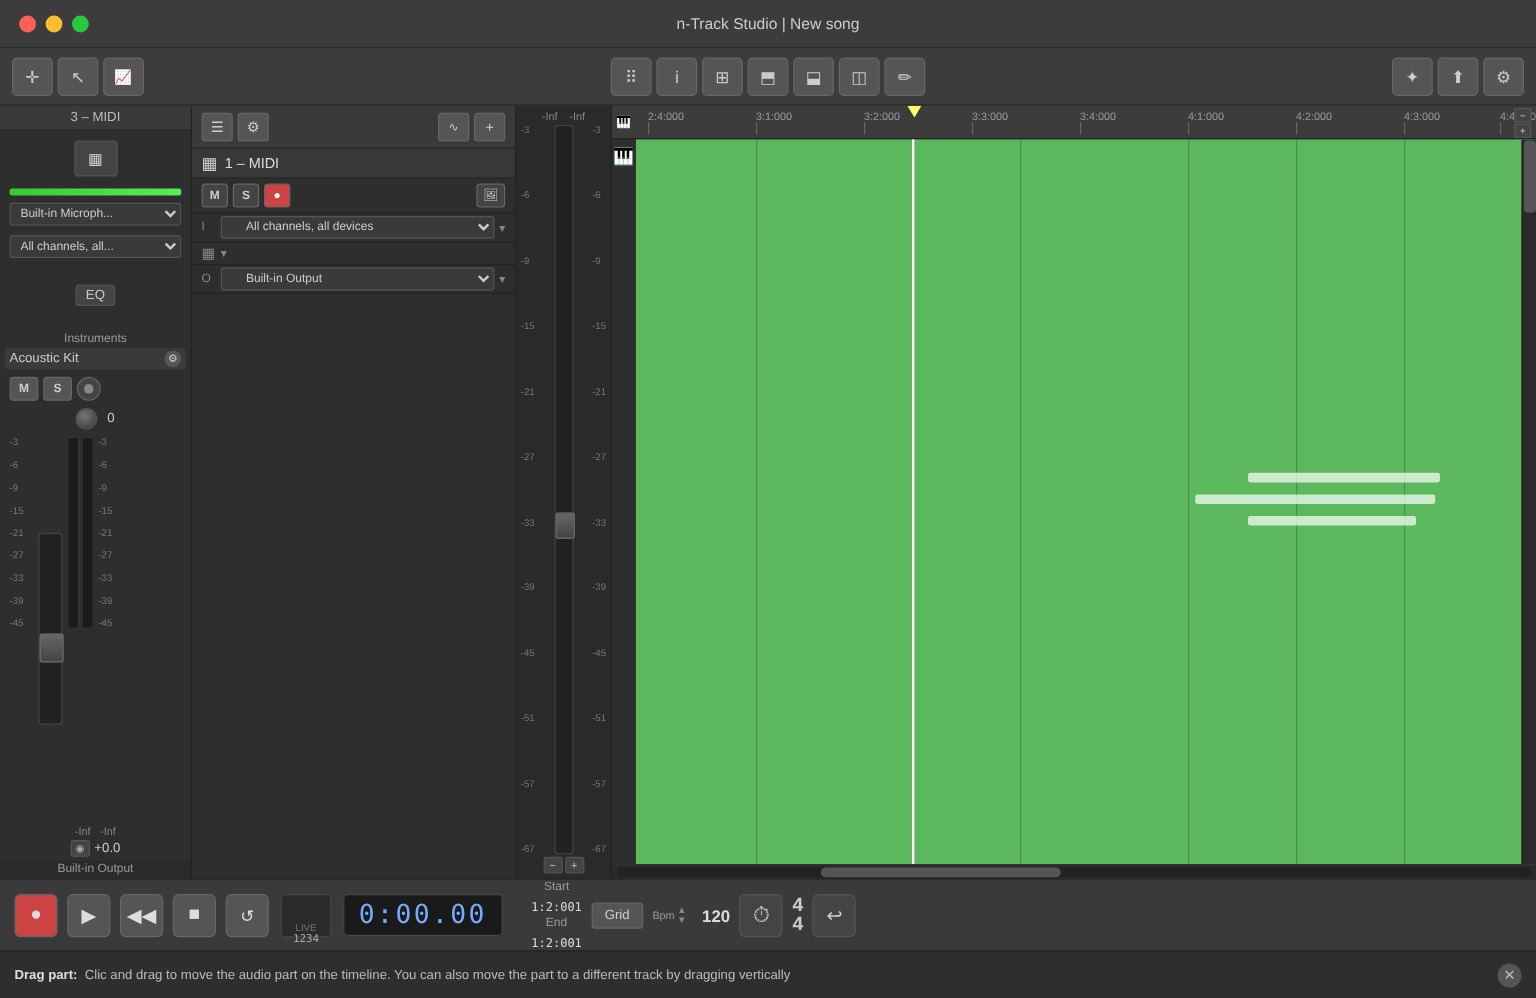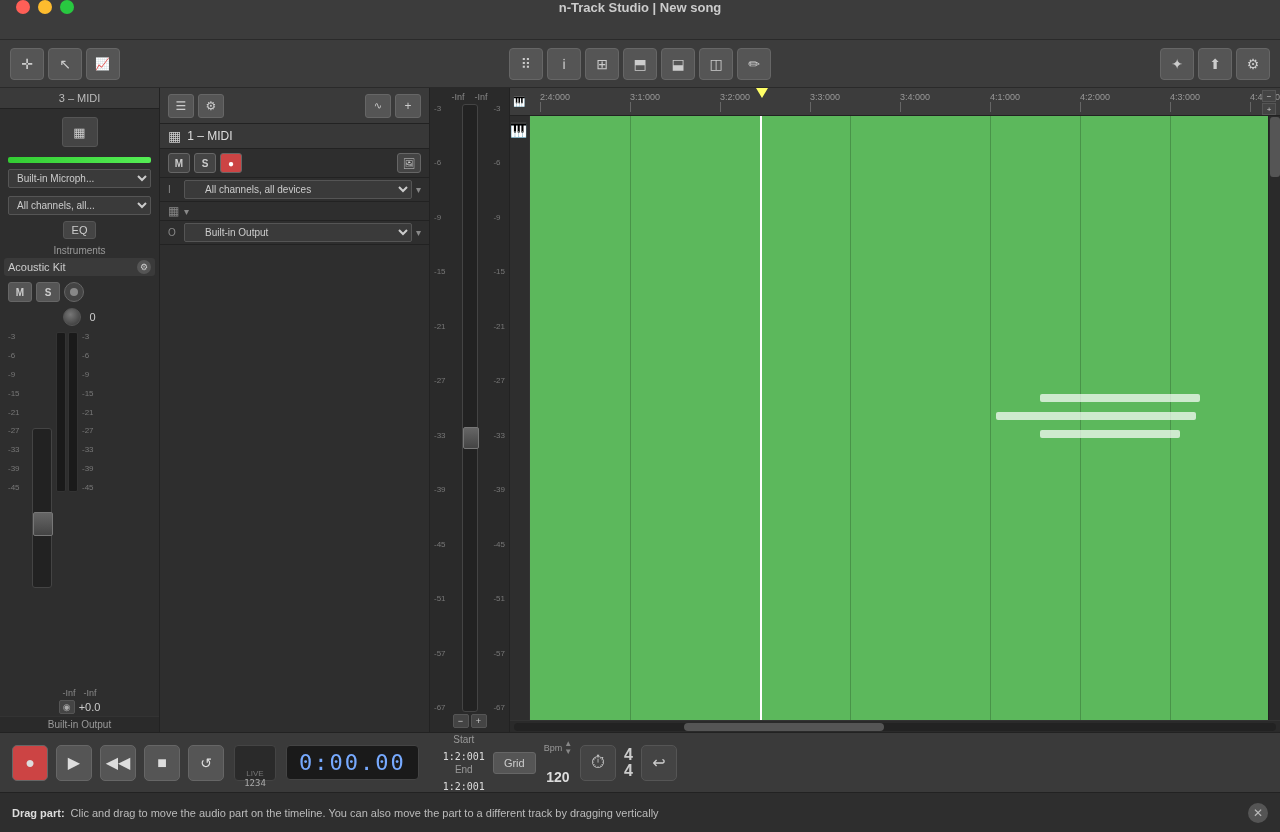--- a/index.html
+++ b/index.html
@@ -11,25 +11,24 @@
       width: 1280px;
       height: 832px;
       overflow: hidden;
     }
 
     
     .title-bar {
       background: #3c3c3c;
       height: 40px;
       display: flex;
-      align-items: flex-start;
+      align-items: center;
       justify-content: center;
       position: relative;
       border-bottom: 1px solid #2a2a2a;
-      font-weight: bold;
     }
     .title-bar-buttons {
       position: absolute;
       left: 16px;
       display: flex;
       gap: 8px;
     }
     .tb-btn {
       width: 14px; height: 14px; border-radius: 50%; cursor: pointer;
     }
@@ -439,21 +438,21 @@
       background: #555;
       border: 1px solid #666;
       color: #ccc;
       border-radius: 3px;
       padding: 4px 10px;
       cursor: pointer;
       font-size: 11px;
     }
 
     .bpm-section {
-      display: flex; flex-direction: column; align-items: center; gap: 13px;
+      display: flex; flex-direction: row; align-items: center; gap: 13px;
     }
     .bpm-label { font-size: 9px; color: #999; }
     .bpm-arrow {
       font-size: 8px; color: #888; cursor: pointer; line-height: 1;
     }
     .bpm-value {
       font-size: 14px; color: #ddd; font-weight: bold;
     }
 
     .metronome-btn {
@@ -599,21 +598,21 @@
       <select class="channel-select">
         <option>Built-in Microph...</option>
       </select>
     </div>
     <div style="padding: 2px 4px;">
       <select class="channel-select">
         <option>All channels, all...</option>
       </select>
     </div>
 
-    <div style="display:flex; justify-content:flex-start; margin:0 0;">
+    <div style="display:flex; justify-content:flex-start; margin:16px 0;">
       <button class="eq-btn">EQ</button>
     </div>
 
     <div class="instruments-label">Instruments</div>
 
     <div class="acoustic-kit-row">
       <span>Acoustic Kit</span>
       <div class="ak-gear">⚙</div>
     </div>
 

